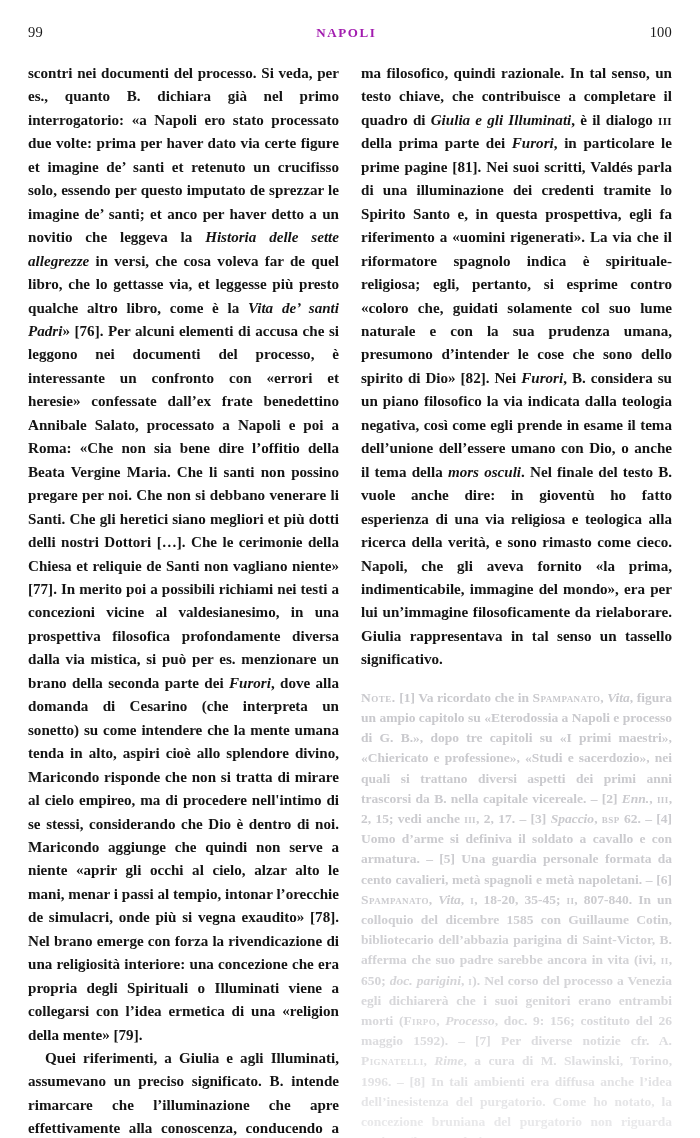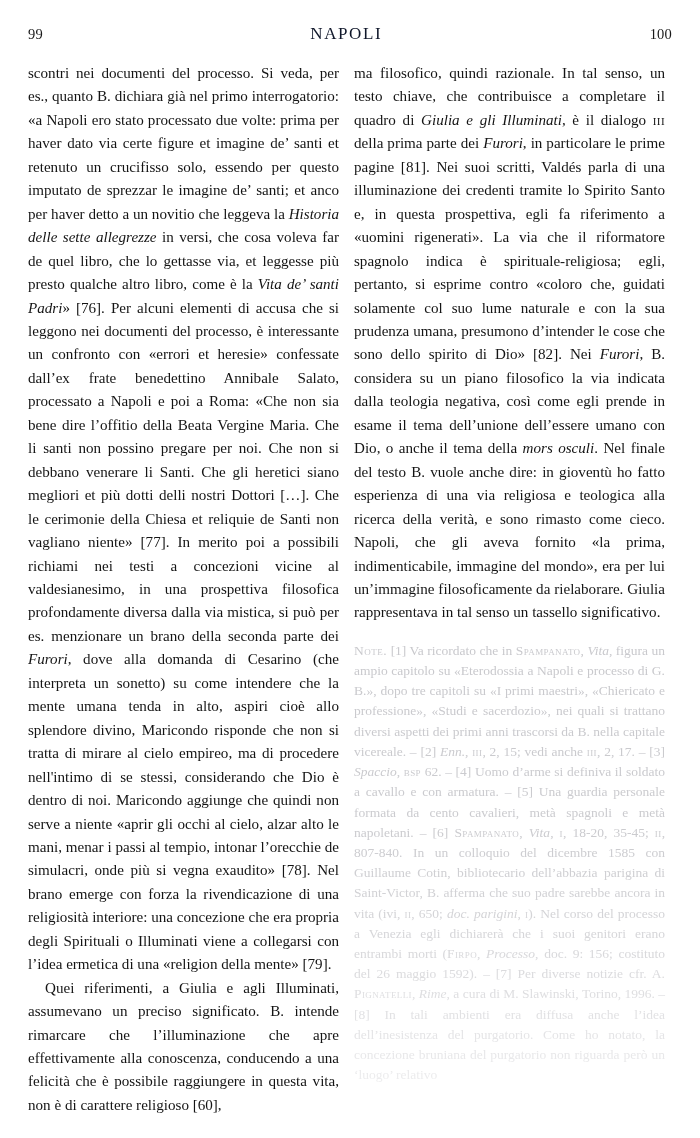--- a/index.html
+++ b/index.html
@@ -35,35 +35,37 @@
     align-items: baseline;
     justify-content: space-between;
     font-size: 14.5px;
     color: #1a1a1a;
   }
   .folio {
     font-size: 14.5px;
     letter-spacing: 0.2px;
   }
   .head-title {
-    font-size: 17px;
+    font-size: 13px;
     letter-spacing: 1.6px;
     text-transform: uppercase;
-    color: #0f172a;
+    color: #a21caf;
+    font-weight: bold;
   }
 
   
   .columns {
     position: absolute;
     top: 62px;
     left: 28px;
     width: 644px;
     height: 1030px;
     display: flex;
-    gap: 15px;
+    gap: 22px;
+    font-weight: bold;
   }
   .col {
     width: 311px;
     box-sizing: border-box;
   }
 
   p.body-par {
     margin: 0;
     font-size: 15.1px;
     line-height: 23.45px;

